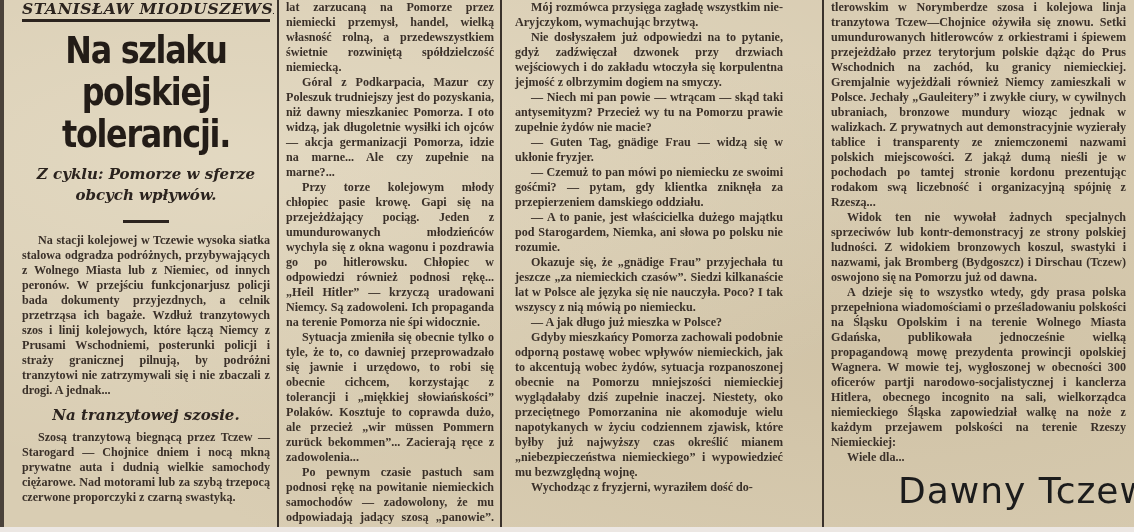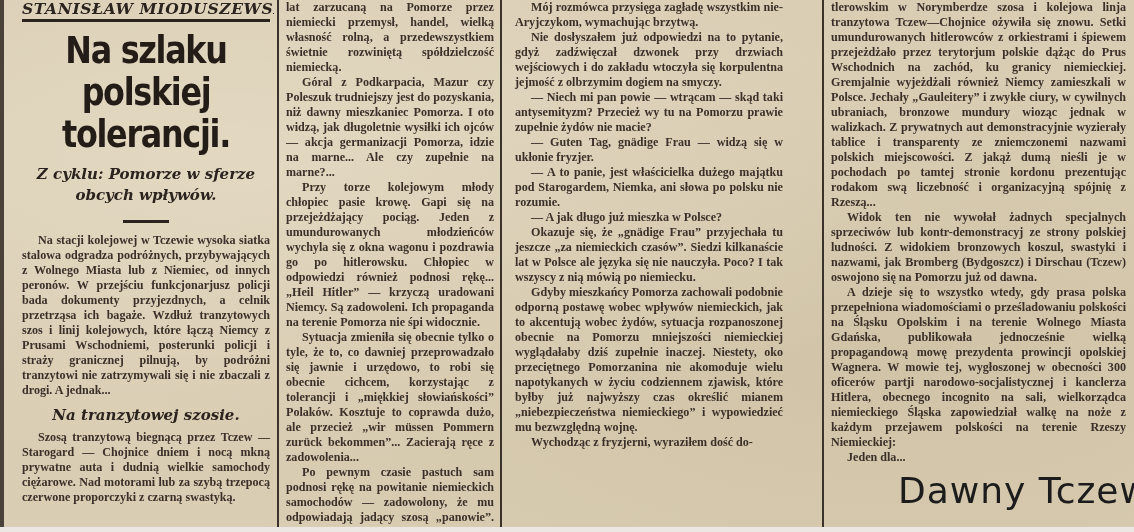--- a/index.html
+++ b/index.html
@@ -108,30 +108,31 @@
     <p class="t">Po pewnym czasie pastuch sam podnosi rękę na powitanie niemieckich samochodów — zadowolony, że mu odpowiadają jadący szosą „panowie”. Nie odróżnia też naszego samochodu od innych i, biorąc nas za Niemców, podnosi rękę. Kierowca na moją prośbę zatrzymał maszynę. Przywołuję chłopca i rozmyślnie pytam go o coś po niemiecku. Kręci głową — nie rozumie...</p>
 
   </div>
   <div class="rule r2"></div>
 
   <div class="col col3">
     <p class="t">Mój rozmówca przysięga zagładę wszystkim nie-Aryjczykom, wymachując brzytwą.</p>
     <p class="t">Nie dosłyszałem już odpowiedzi na to pytanie, gdyż zadźwięczał dzwonek przy drzwiach wejściowych i do zakładu wtoczyła się korpulentna jejmość z olbrzymim dogiem na smyczy.</p>
     <p class="t">— Niech mi pan powie — wtrącam — skąd taki antysemityzm? Przecież wy tu na Pomorzu prawie zupełnie żydów nie macie?</p>
     <p class="t">— Guten Tag, gnädige Frau — widzą się w ukłonie fryzjer.</p>
+    <p class="t">— Czemuż to pan mówi po niemiecku ze swoimi gośćmi? — pytam, gdy klientka zniknęła za przepierzeniem damskiego oddziału.</p>
     <p class="t">— A to panie, jest właścicielka dużego majątku pod Starogardem, Niemka, ani słowa po polsku nie rozumie.</p>
+    <p class="t">Okazuje się, że „gnädige Frau” przyjechała tu jeszcze „za niemieckich czasów”. Siedzi kilkanaście lat w Polsce ale języka się nie nauczyła. Poco? I tak wszyscy z nią mówią po niemiecku.</p>
     <p class="t">— A jak długo już mieszka w Polsce?</p>
-    <p class="t">Okazuje się, że „gnädige Frau” przyjechała tu jeszcze „za niemieckich czasów”. Siedzi kilkanaście lat w Polsce ale języka się nie nauczyła. Poco? I tak wszyscy z nią mówią po niemiecku.</p>
     <p class="t">Gdyby mieszkańcy Pomorza zachowali podobnie odporną postawę wobec wpływów niemieckich, jak to akcentują wobec żydów, sytuacja rozpanoszonej obecnie na Pomorzu mniejszości niemieckiej wyglądałaby dziś zupełnie inaczej. Niestety, oko przeciętnego Pomorzanina nie akomoduje wielu napotykanych w życiu codziennem zjawisk, które byłby już najwyższy czas określić mianem „niebezpieczeństwa niemieckiego” i wypowiedzieć mu bezwzględną wojnę.</p>
     <p class="t">Wychodząc z fryzjerni, wyraziłem dość do-</p>
   </div>
   <div class="rule r3"></div>
 
   <div class="col col5">
     <p class="t noi">tlerowskim w Norymberdze szosa i kolejowa linja tranzytowa Tczew—Chojnice ożywiła się znowu. Setki umundurowanych hitlerowców z orkiestrami i śpiewem przejeżdżało przez terytorjum polskie dążąc do Prus Wschodnich na zachód, ku granicy niemieckiej. Gremjalnie wyjeżdżali również Niemcy zamieszkali w Polsce. Jechały „Gauleitery” i zwykłe ciury, w cywilnych ubraniach, bronzowe mundury wioząc jednak w walizkach. Z prywatnych aut demonstracyjnie wyzierały tablice i transparenty ze zniemczonemi nazwami polskich miejscowości. Z jakąż dumą nieśli je w pochodach po tamtej stronie kordonu prezentując rodakom swą liczebność i organizacyjną spójnię z Rzeszą...</p>
     <p class="t">Widok ten nie wywołał żadnych specjalnych sprzeciwów lub kontr-demonstracyj ze strony polskiej ludności. Z widokiem bronzowych koszul, swastyki i nazwami, jak Bromberg (Bydgoszcz) i Dirschau (Tczew) oswojono się na Pomorzu już od dawna.</p>
     <p class="t">A dzieje się to wszystko wtedy, gdy prasa polska przepełniona wiadomościami o prześladowaniu polskości na Śląsku Opolskim i na terenie Wolnego Miasta Gdańska, publikowała jednocześnie wielką propagandową mowę prezydenta prowincji opolskiej Wagnera. W mowie tej, wygłoszonej w obecności 300 oficerów partji narodowo-socjalistycznej i kanclerza Hitlera, obecnego incognito na sali, wielkorządca niemieckiego Śląska zapowiedział walkę na noże z każdym przejawem polskości na terenie Rzeszy Niemieckiej:</p>
-    <p class="t">Jeden dla...</p>
+    <p class="t">Wiele dla...</p>
   </div>
 
   <div class="watermark">Dawny Tczew</div>
 </div>
 <div class="bottom-strip"></div>
 
 </body></html>

